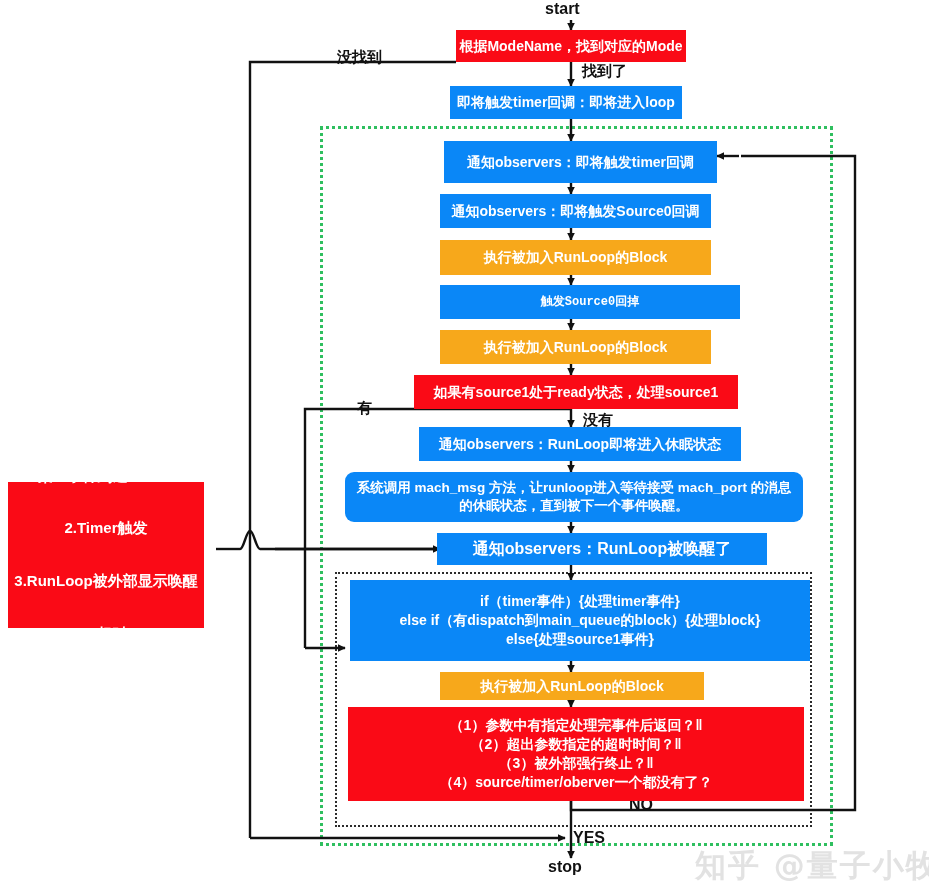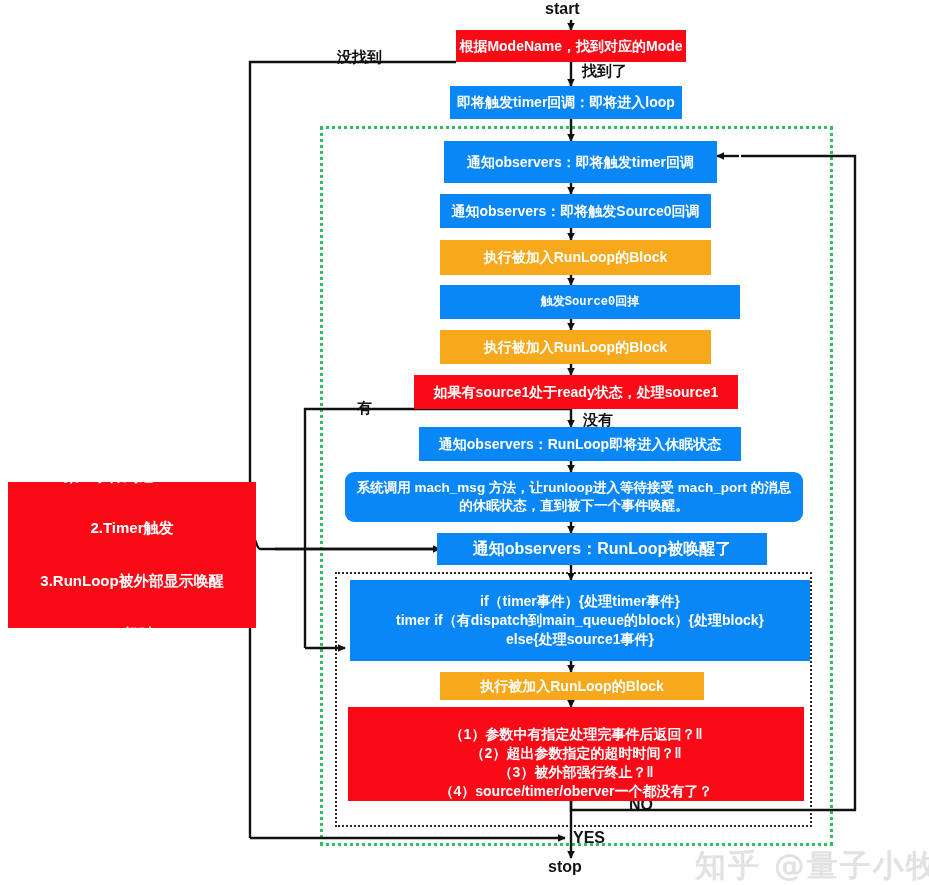--- a/index.html
+++ b/index.html
@@ -115,34 +115,34 @@
   <div class="node red" style="left:414px;top:375px;width:324px;height:34px;font-size:14px;">如果有source1处于ready状态，处理source1</div>
 
   <div class="node blue" style="left:419px;top:427px;width:322px;height:34px;font-size:14px;">通知observers：RunLoop即将进入休眠状态</div>
 
   <div class="node blue" style="left:345px;top:472px;width:458px;height:50px;font-size:13.5px;padding:0 10px;border-radius:9px;">系统调用 mach_msg 方法，让runloop进入等待接受 mach_port 的消息的休眠状态，直到被下一个事件唤醒。</div>
 
   <div class="node blue" style="left:437px;top:533px;width:330px;height:32px;font-size:16px;">通知observers：RunLoop被唤醒了</div>
 
   <div class="node blue" style="left:350px;top:580px;width:460px;height:81px;font-size:14px;flex-direction:column;">
     <div>if（timer事件）{处理timer事件}</div>
-    <div>timer if（有dispatch到main_queue的block）{处理block}</div>
+    <div>else if（有dispatch到main_queue的block）{处理block}</div>
     <div>else{处理source1事件}</div>
   </div>
 
   <div class="node orange" style="left:440px;top:672px;width:264px;height:28px;font-size:14px;">执行被加入RunLoop的Block</div>
 
-  <div class="node red" style="left:348px;top:707px;width:456px;height:94px;font-size:14px;flex-direction:column;justify-content:flex-end;">
+  <div class="node red" style="left:348px;top:707px;width:456px;height:94px;font-size:14px;flex-direction:column;">
     <div>（1）参数中有指定处理完事件后返回？‖</div>
     <div>（2）超出参数指定的超时时间？‖</div>
     <div>（3）被外部强行终止？‖</div>
     <div>（4）source/timer/oberver一个都没有了？</div>
   </div>
 
-  <div class="node red" style="left:8px;top:482px;width:248px;height:146px;font-size:15px;flex-direction:column;line-height:1.65;gap:28px;">
+  <div class="node red" style="left:8px;top:482px;width:196px;height:146px;font-size:15px;flex-direction:column;line-height:1.65;gap:28px;">
     <div>1.某一事件到达Source1</div>
     <div>2.Timer触发</div>
     <div>3.RunLoop被外部显示唤醒</div>
     <div>4.超时</div>
   </div>
 
   <div class="watermark" style="left:695px;top:845px;">知乎 @量子小牧</div>
 
 </div>
 

